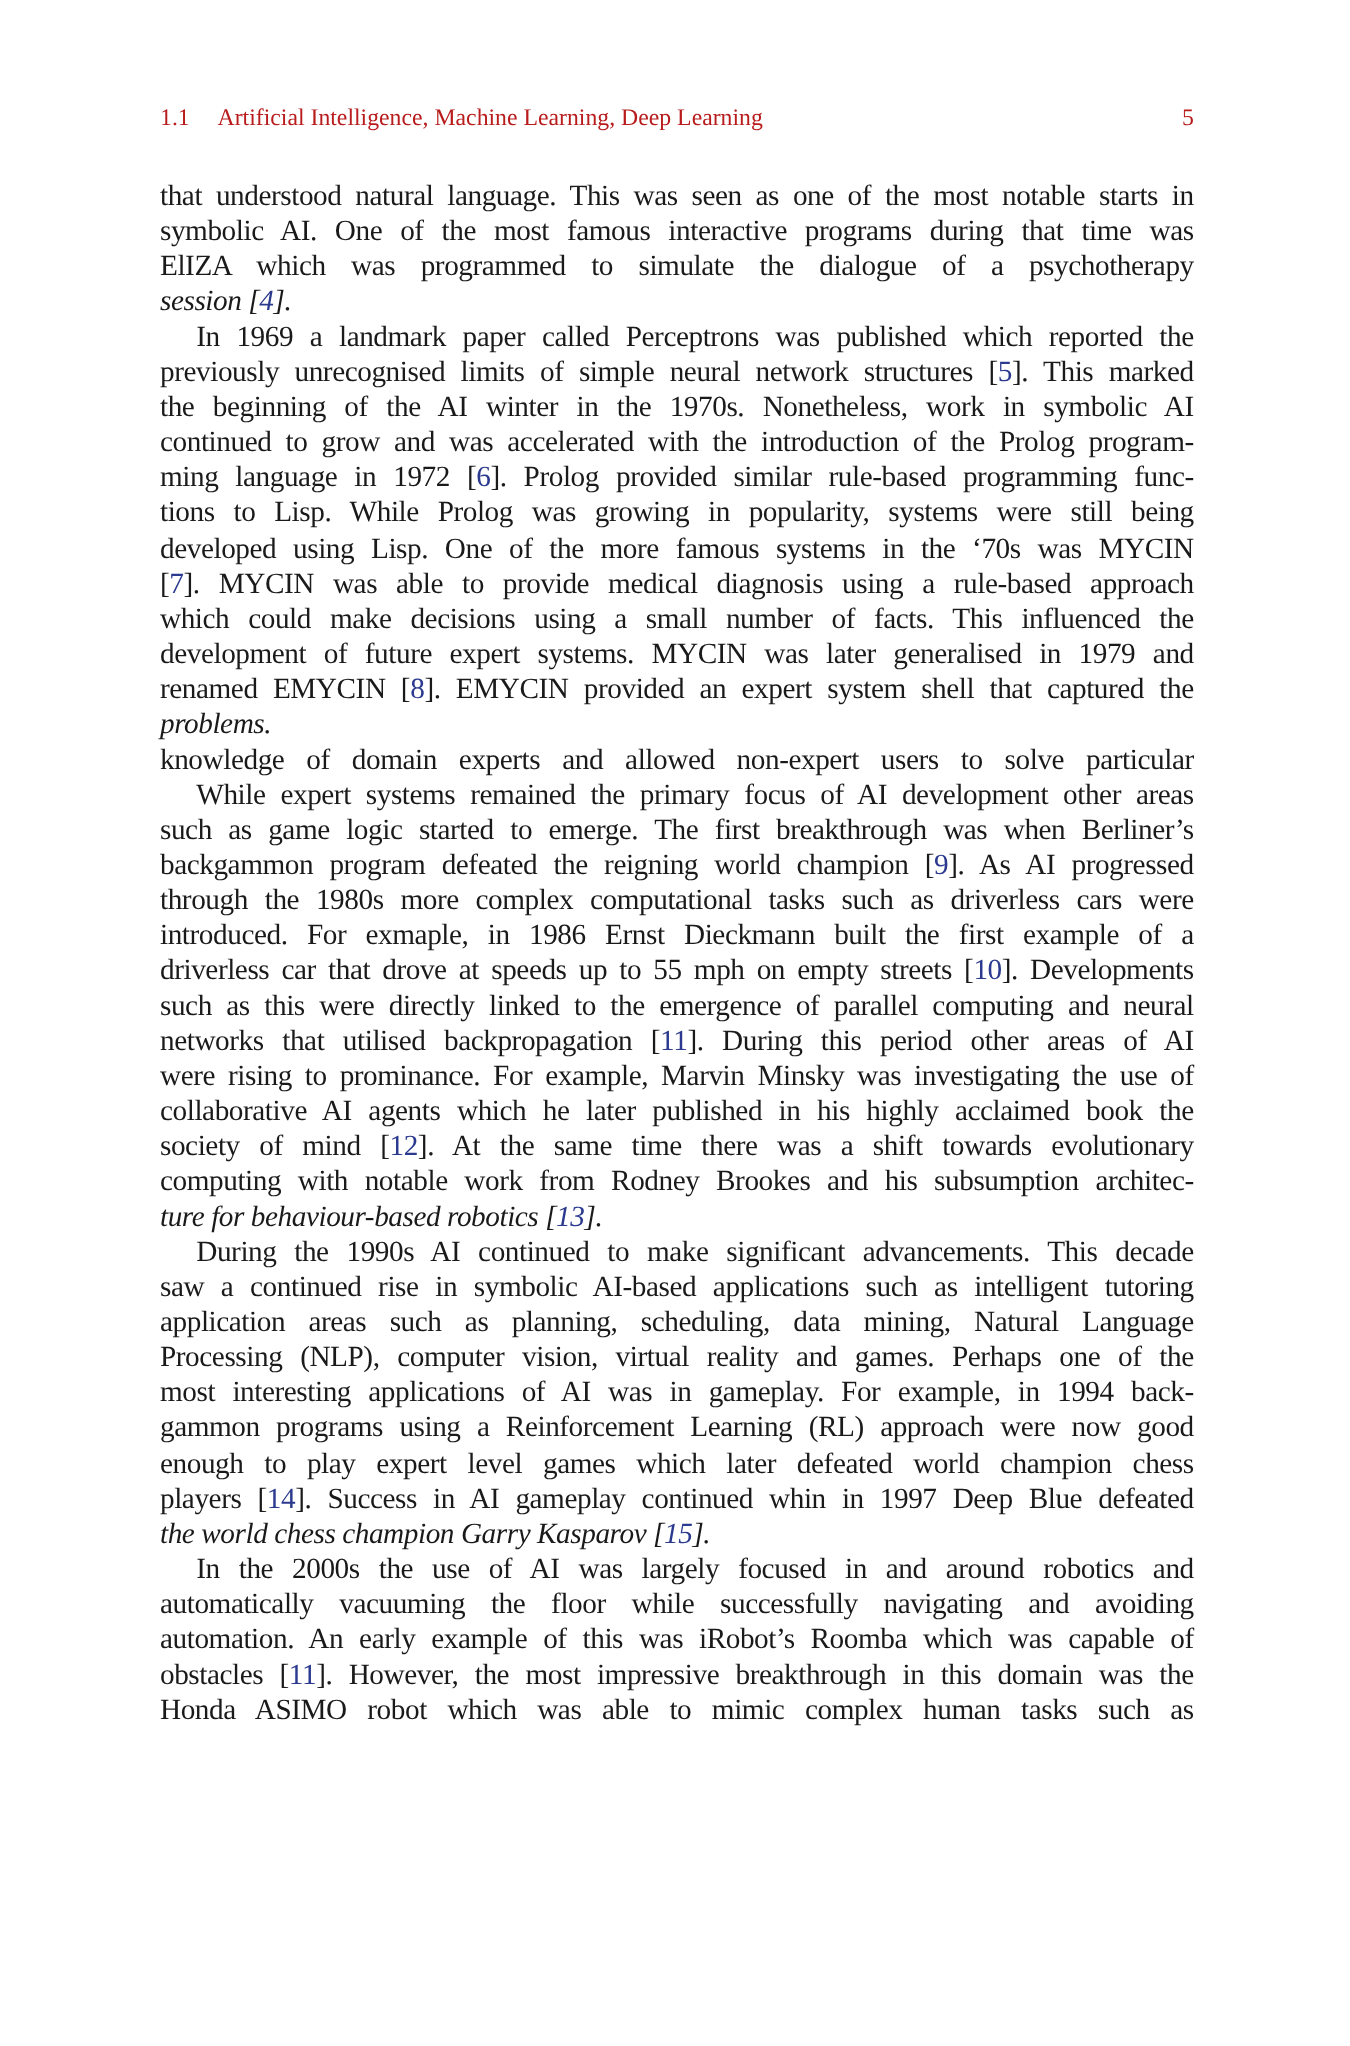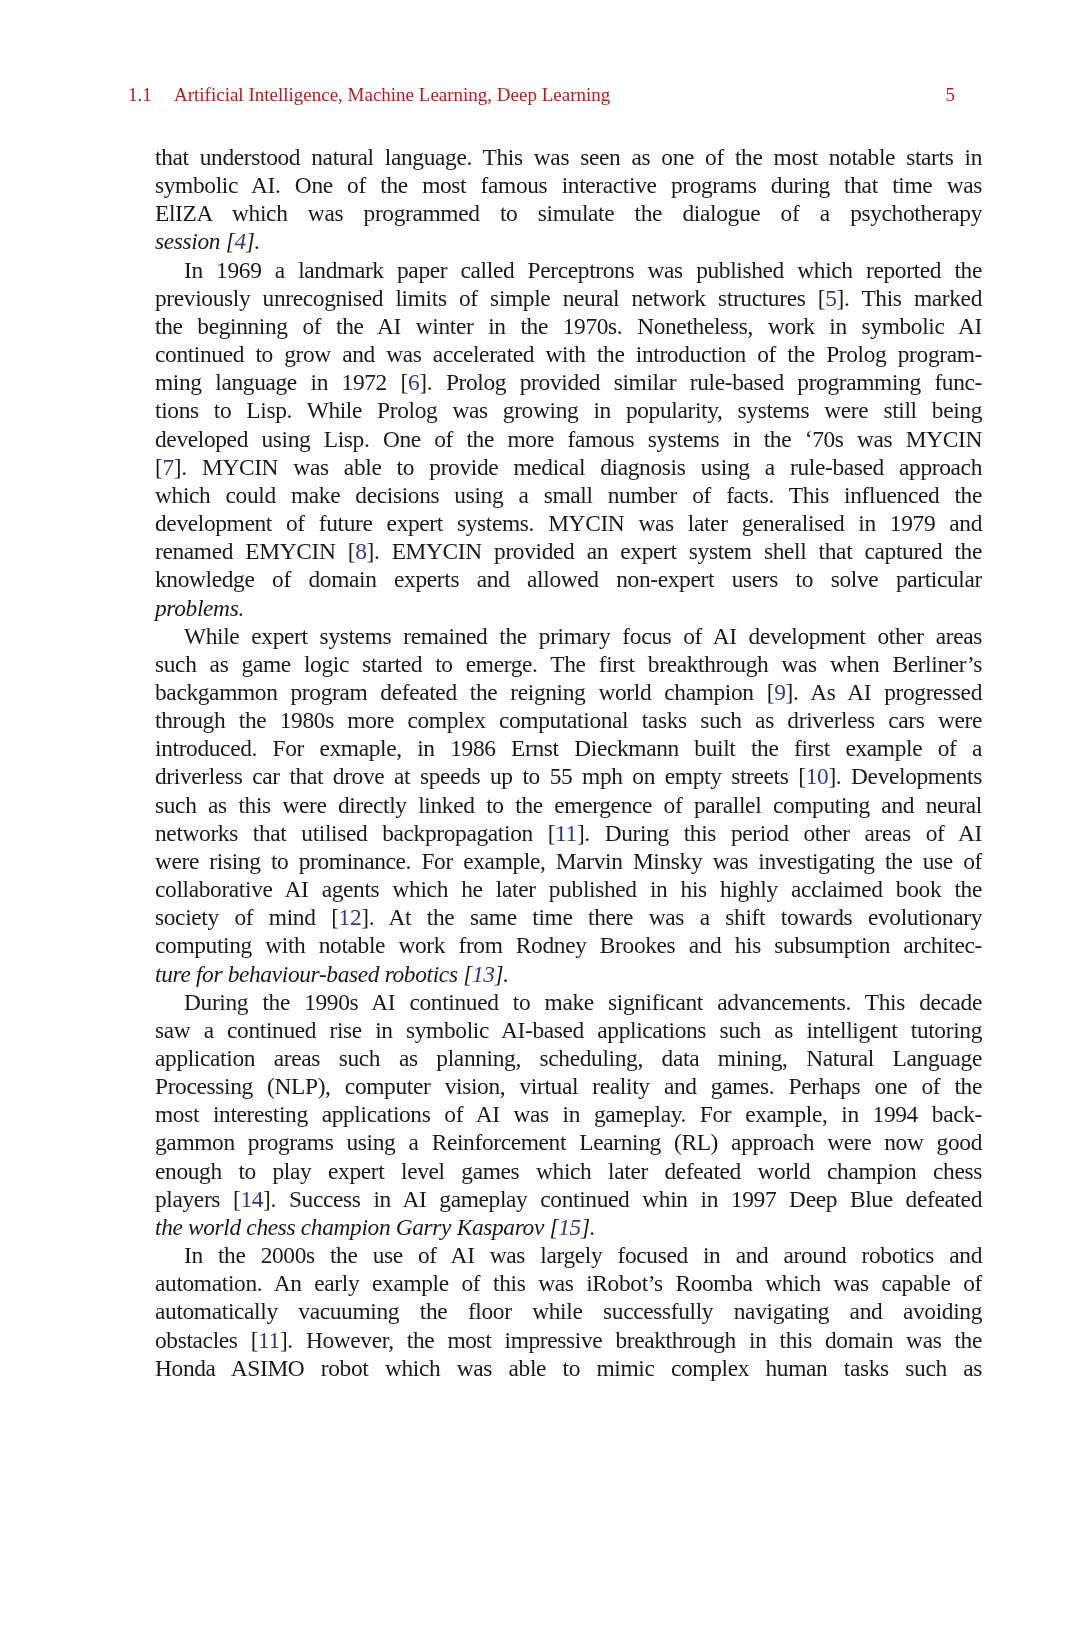--- a/index.html
+++ b/index.html
@@ -38,21 +38,20 @@
       position: absolute;
       top: 143px;
       left: 128px;
       width: 827px;
       font-size: 23.4px;
       line-height: 28.15px;
       text-align: justify;
       hyphens: manual;
       letter-spacing: -0.35px;
       word-spacing: 0px;
-      margin-left: 27px;
     }
     .line {
       display: block;
       text-align: justify;
       text-align-last: justify;
       white-space: nowrap;
       overflow: visible;
     }
     .line.last {
       text-align-last: left;
@@ -82,22 +81,22 @@
       <span class="line">previously unrecognised limits of simple neural network structures [<span class="cite">5</span>]. This marked</span>
       <span class="line">the beginning of the AI winter in the 1970s. Nonetheless, work in symbolic AI</span>
       <span class="line">continued to grow and was accelerated with the introduction of the Prolog program-</span>
       <span class="line">ming language in 1972 [<span class="cite">6</span>]. Prolog provided similar rule-based programming func-</span>
       <span class="line">tions to Lisp. While Prolog was growing in popularity, systems were still being</span>
       <span class="line">developed using Lisp. One of the more famous systems in the ‘70s was MYCIN</span>
       <span class="line">[<span class="cite">7</span>]. MYCIN was able to provide medical diagnosis using a rule-based approach</span>
       <span class="line">which could make decisions using a small number of facts. This influenced the</span>
       <span class="line">development of future expert systems. MYCIN was later generalised in 1979 and</span>
       <span class="line">renamed EMYCIN [<span class="cite">8</span>]. EMYCIN provided an expert system shell that captured the</span>
+      <span class="line last">problems.</span>
       <span class="line">knowledge of domain experts and allowed non-expert users to solve particular</span>
-      <span class="line last">problems.</span>
     </div>
     <div class="paragraph">
       <span class="line" style="padding-left: 29px;">While expert systems remained the primary focus of AI development other areas</span>
       <span class="line">such as game logic started to emerge. The first breakthrough was when Berliner’s</span>
       <span class="line">backgammon program defeated the reigning world champion [<span class="cite">9</span>]. As AI progressed</span>
       <span class="line">through the 1980s more complex computational tasks such as driverless cars were</span>
       <span class="line">introduced. For exmaple, in 1986 Ernst Dieckmann built the first example of a</span>
       <span class="line">driverless car that drove at speeds up to 55 mph on empty streets [<span class="cite">10</span>]. Developments</span>
       <span class="line">such as this were directly linked to the emergence of parallel computing and neural</span>
       <span class="line">networks that utilised backpropagation [<span class="cite">11</span>]. During this period other areas of AI</span>
@@ -113,18 +112,18 @@
       <span class="line">application areas such as planning, scheduling, data mining, Natural Language</span>
       <span class="line">Processing (NLP), computer vision, virtual reality and games. Perhaps one of the</span>
       <span class="line">most interesting applications of AI was in gameplay. For example, in 1994 back-</span>
       <span class="line">gammon programs using a Reinforcement Learning (RL) approach were now good</span>
       <span class="line">enough to play expert level games which later defeated world champion chess</span>
       <span class="line">players [<span class="cite">14</span>]. Success in AI gameplay continued whin in 1997 Deep Blue defeated</span>
       <span class="line last">the world chess champion Garry Kasparov [<span class="cite">15</span>].</span>
     </div>
     <div class="paragraph">
       <span class="line" style="padding-left: 29px;">In the 2000s the use of AI was largely focused in and around robotics and</span>
+      <span class="line">automatically vacuuming the floor while successfully navigating and avoiding</span>
       <span class="line">automation. An early example of this was iRobot’s Roomba which was capable of</span>
-      <span class="line">automatically vacuuming the floor while successfully navigating and avoiding</span>
       <span class="line">obstacles [<span class="cite">11</span>]. However, the most impressive breakthrough in this domain was the</span>
       <span class="line">Honda ASIMO robot which was able to mimic complex human tasks such as</span>
     </div>
   </main>
 
 </body></html>

